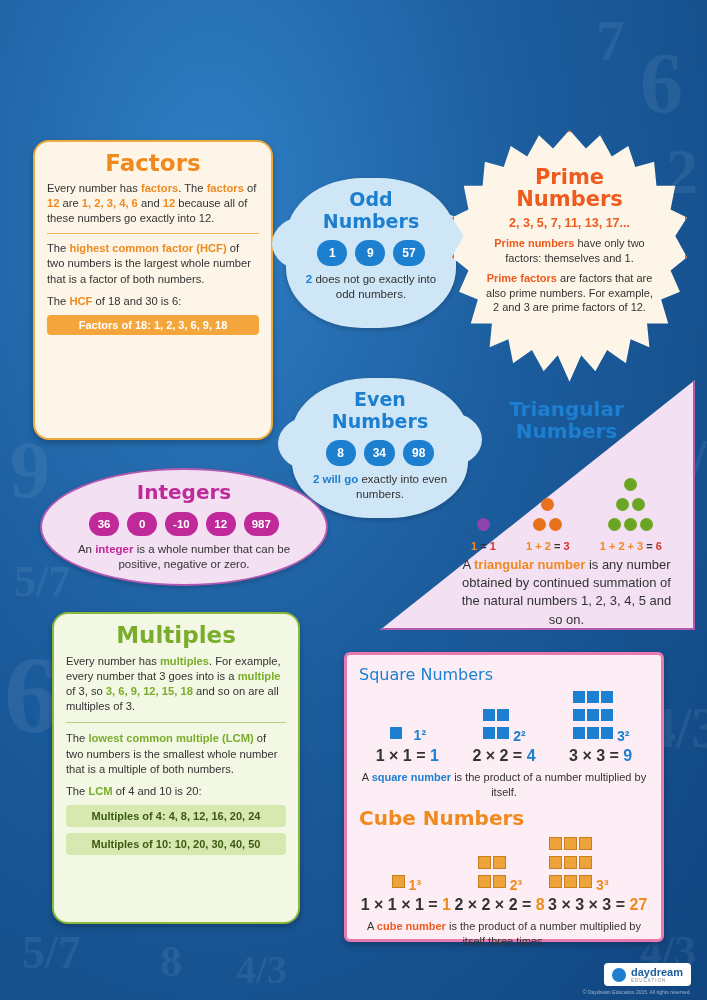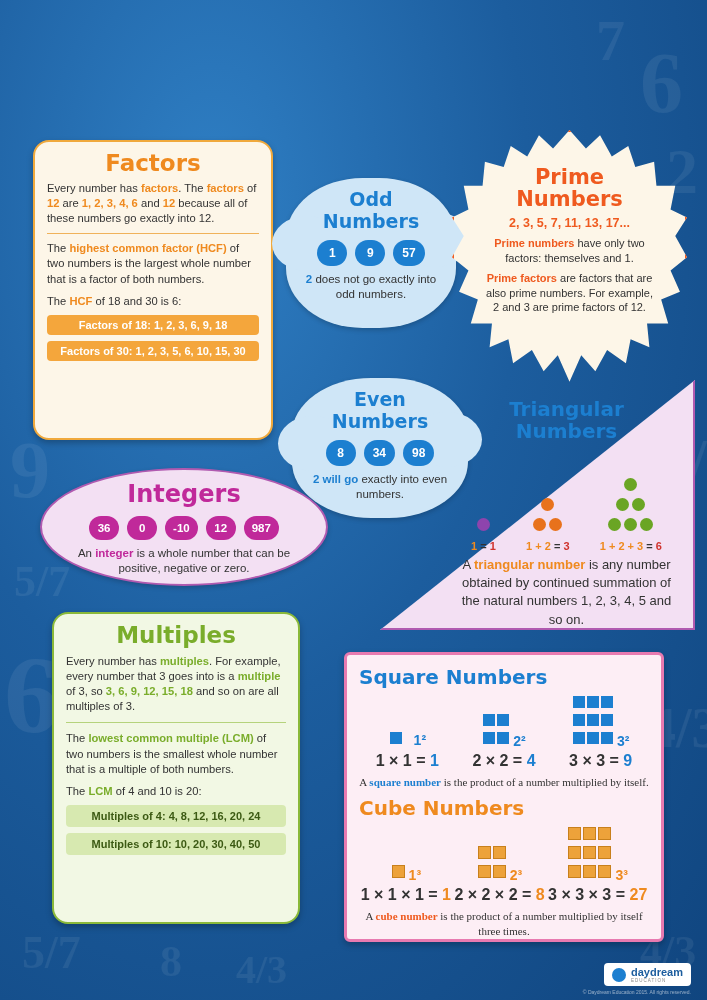--- a/index.html
+++ b/index.html
@@ -149,21 +149,21 @@
   .tri-text { font-size: 13px; color: #333; text-align: center; line-height: 1.4; padding: 0 6px; }
 
   
   #integers-card { left: 40px; top: 468px; width: 288px; height: 118px; }
   .oval {
     position: absolute; inset: 0; background: #f3e0f3;
     border: 2px solid #b05ab0; border-radius: 50%;
     box-shadow: 0 2px 5px rgba(0,0,0,0.2);
   }
   .oval-inner { position: relative; z-index: 2; padding: 12px 26px; text-align: center; }
-  .oval-inner .card-title { color: #c0299a; font-size: 24px; }
+  .oval-inner .card-title { color: #c0299a; font-size: 20px; }
   .pink-pill {
     background: #c0299a; color: #fff; font-weight: bold; font-size: 11.5px;
     border-radius: 50px; min-width: 30px; height: 24px;
     display: flex; align-items: center; justify-content: center; padding: 0 8px;
   }
   .b-pink { color: #c0299a; font-weight: bold; }
 
   
   #multiples-card {
     left: 52px; top: 612px; width: 248px; height: 312px;
@@ -184,32 +184,32 @@
 
   
   #squares-card {
     left: 344px; top: 652px; width: 320px; height: 290px;
     background: #fdeef5;
     border: 3px solid #e87ab0;
     border-radius: 6px;
     padding: 10px 12px;
     box-shadow: 0 3px 6px rgba(0,0,0,0.25);
   }
-  #squares-card .sq-title { color: #1c7fd0; font-size: 20px; font-weight: bold; font-family: "DejaVu Sans", sans-serif; }
+  #squares-card .sq-title { color: #1c7fd0; font-size: 16px; font-weight: normal; font-family: "DejaVu Sans", sans-serif; }
   #squares-card .cu-title { color: #ef8a1f; font-size: 20px; font-weight: bold; font-family: "DejaVu Sans", sans-serif; margin-top: 6px; }
   .fig-row { display: flex; justify-content: space-around; align-items: flex-end; margin-top: 6px; }
   .fig { text-align: center; }
   .sq-cell { width: 12px; height: 12px; background: #1c7fd0; display: inline-block; margin: 1px; }
   .cu-cell { width: 13px; height: 13px; background: #eda23a; display: inline-block; margin: 1px; border: 1px solid #c8801c; }
   .exp { color: #1c7fd0; font-weight: bold; font-size: 14px; }
   .exp-o { color: #ef8a1f; font-weight: bold; font-size: 14px; }
   .eqline { font-size: 16px; font-weight: bold; color: #333; margin-top: 3px; }
   .eqline .res-b { color: #1c7fd0; }
   .eqline .res-o { color: #ef8a1f; }
-  .note { font-size: 11px; color: #333; text-align: center; line-height: 1.35; margin-top: 5px; font-family: Liberation Serif, serif; }
+  .note { font-size: 11px; color: #333; text-align: center; line-height: 1.35; margin-top: 5px; }
 
   
   #logo {
     position: absolute; right: 16px; bottom: 14px;
     background: #ffffff; border-radius: 4px; padding: 4px 8px 3px 8px;
     display: flex; align-items: center; gap: 5px;
   }
   #logo .mark { width: 14px; height: 14px; background: #1c7fd0; border-radius: 50%; }
   #logo .lg-name { color: #1c5d9e; font-weight: bold; font-size: 11px; line-height: 1; }
   #logo .lg-sub { color: #888; font-size: 4.5px; letter-spacing: 1px; }
@@ -247,24 +247,20 @@
     <p class="body-text">
       <span>The </span><span class="b-orange">highest common factor (HCF)</span><span> of two numbers is the largest whole number that is a factor of both numbers.</span>
     </p>
     <p class="body-text" style="margin-top:7px;">
       <span>The </span><span class="b-orange">HCF</span><span> of 18 and 30 is 6:</span>
     </p>
     <div class="bar-orange">
       <span>Factors of 18:</span>
       <span class="val">1, 2, 3, 6, 9, 18</span>
     </div>
-    <div class="bar-orange">
-      <span>Factors of 30:</span>
-      <span class="val">1, 2, 3, 5, 6, 10, 15, 30</span>
-    </div>
   </div>
 
   <div class="card" id="odd-card">
     <div class="cloud"></div>
     <div class="cloud-inner">
       <div class="card-title">Odd Numbers</div>
       <div class="pill-row">
         <div class="blue-pill">1</div>
         <div class="blue-pill">9</div>
         <div class="blue-pill">57</div>
@@ -449,21 +445,21 @@
             <div><span class="cu-cell"></span><span class="cu-cell"></span></div>
             <div><span class="cu-cell"></span><span class="cu-cell"></span></div>
           </div>
           <span class="exp-o">2³</span>
         </div>
         <div class="eqline">
           <span>2 × 2 × 2 = </span><span class="res-o">8</span>
         </div>
       </div>
       <div class="fig">
-        <div style="display:flex; align-items:flex-end; justify-content:center; gap:3px;">
+        <div style="display:flex; align-items:flex-end; gap:3px;">
           <div>
             <div><span class="cu-cell"></span><span class="cu-cell"></span><span class="cu-cell"></span></div>
             <div><span class="cu-cell"></span><span class="cu-cell"></span><span class="cu-cell"></span></div>
             <div><span class="cu-cell"></span><span class="cu-cell"></span><span class="cu-cell"></span></div>
           </div>
           <span class="exp-o">3³</span>
         </div>
         <div class="eqline">
           <span>3 × 3 × 3 = </span><span class="res-o">27</span>
         </div>

